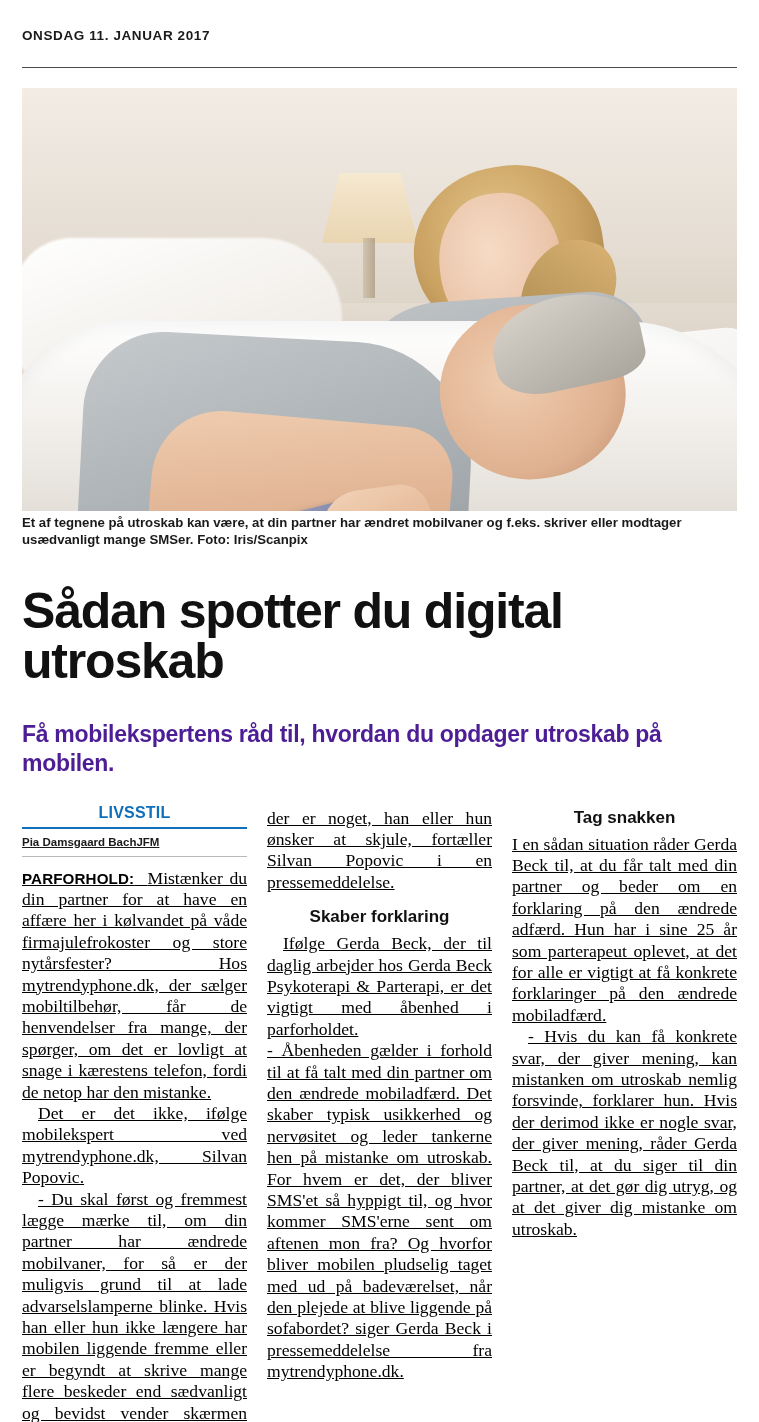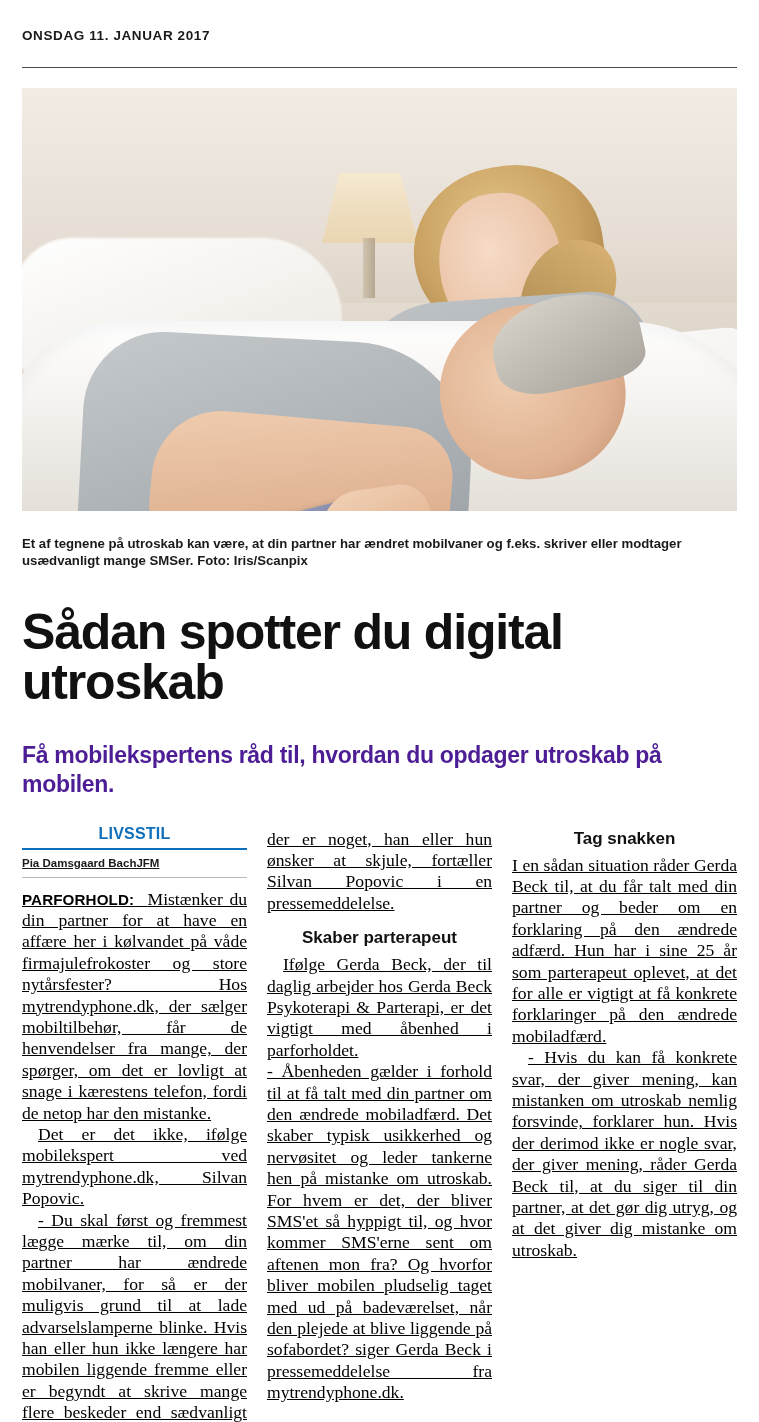--- a/index.html
+++ b/index.html
@@ -191,21 +191,21 @@
   .photo .hand {
     position: absolute;
     left: 300px; top: 400px;
     width: 110px; height: 80px;
     background: linear-gradient(160deg, #f2d2b6 0%, #ddab88 100%);
     border-radius: 40px 30px 24px 30px;
     transform: rotate(-8deg);
   }
 
   .caption {
-    margin-top: 24px;
+    margin-top: 3px;
     width: 700px;
     font-family: "Liberation Sans", sans-serif;
     font-weight: bold;
     font-size: 13.2px;
     line-height: 17px;
     color: #1a1a1a;
   }
 
   
   .headline {
@@ -332,21 +332,21 @@
       <div class="kicker">LIVSSTIL</div>
       <div class="byline">Pia Damsgaard Bach‌JFM</div>
       <p class="body first-p"><span class="dropcap-label">PARFORHOLD:</span>&nbsp; <span>Mistænker du din partner for at have en affære her i kølvandet på våde firmajulefrokoster og store nytårsfester? Hos mytrendyphone.dk, der sælger mobiltilbehør, får de henvendelser fra mange, der spørger, om det er lovligt at snage i kærestens telefon, fordi de netop har den mistanke.</span></p>
       <p class="body">Det er det ikke, ifølge mobilekspert ved mytrendyphone.dk, Silvan Popovic.</p>
       <p class="body">- Du skal først og fremmest lægge mærke til, om din partner har ændrede mobilvaner, for så er der muligvis grund til at lade advarselslamperne blinke. Hvis han eller hun ikke længere har mobilen liggende fremme eller er begyndt at skrive mange flere beskeder end sædvanligt og bevidst vender skærmen væk fra dig, kan det meget vel skyldes, at</p>
     </div>
 
     <div class="col">
       <div class="col-top-pad"></div>
       <p class="body">der er noget, han eller hun ønsker at skjule, fortæller Silvan Popovic i en pressemeddelelse.</p>
-      <div class="subsec">Skaber parterapeut</div>
+      <div class="subsec">Skaber forklaring</div>
       <p class="body" style="text-indent:16px">Ifølge Gerda Beck, der til daglig arbejder hos Gerda Beck Psykoterapi &amp; Parterapi, er det vigtigt med åbenhed i parforholdet.</p>
       <p class="body" style="text-indent:0">- Åbenheden gælder i forhold til at få talt med din partner om den ændrede mobiladfærd. Det skaber typisk usikkerhed og nervøsitet og leder tankerne hen på mistanke om utroskab. For hvem er det, der bliver SMS'et så hyppigt til, og hvor kommer SMS'erne sent om aftenen mon fra? Og hvorfor bliver mobilen pludselig taget med ud på badeværelset, når den plejede at blive liggende på sofabordet? siger Gerda Beck i pressemeddelelse fra mytrendyphone.dk.</p>
     </div>
 
     <div class="col">
       <div class="col-top-pad"></div>
       <div class="subsec" style="margin-top:0">Tag snakken</div>
       <p class="body">I en sådan situation råder Gerda Beck til, at du får talt med din partner og beder om en forklaring på den ændrede adfærd. Hun har i sine 25 år som parterapeut oplevet, at det for alle er vigtigt at få konkrete forklaringer på den ændrede mobiladfærd.</p>
       <p class="body">- Hvis du kan få konkrete svar, der giver mening, kan mistanken om utroskab nemlig forsvinde, forklarer hun. Hvis der derimod ikke er nogle svar, der giver mening, råder Gerda Beck til, at du siger til din partner, at det gør dig utryg, og at det giver dig mistanke om utroskab.</p>
     </div>

